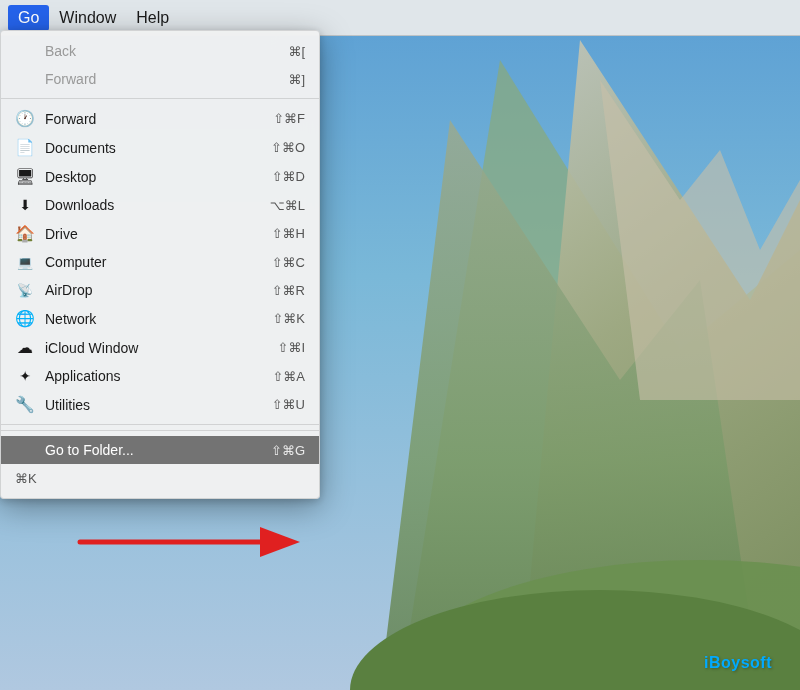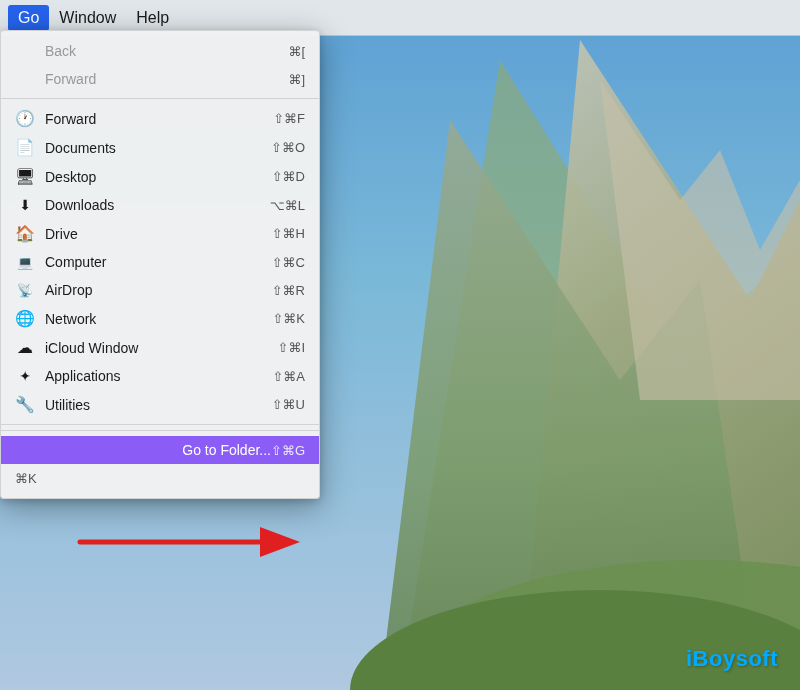--- a/index.html
+++ b/index.html
@@ -88,23 +88,22 @@
       font-size: 14px;
       color: #1a1a1a;
       cursor: pointer;
       min-height: 28px;
     }
     .menu-item.disabled {
       color: #999;
       cursor: default;
     }
     .menu-item.highlighted {
-      background: #8b5cf6;
+      background: #737373;
       color: white;
-      justify-content: flex-end;
     }
     .menu-item.highlighted .shortcut {
       color: rgba(255,255,255,0.85);
     }
 
     .menu-item-left {
       display: flex;
       align-items: center;
       gap: 10px;
     }
@@ -130,22 +129,22 @@
 
     .menu-arrow {
       font-size: 12px;
       color: #555;
     }
 
     
     .watermark {
       position: absolute;
       bottom: 18px;
-      right: 22px;
-      font-size: 22px;
+      right: 28px;
+      font-size: 16px;
       font-weight: 700;
       color: #00aaff;
       z-index: 300;
       font-family: Arial, sans-serif;
       letter-spacing: 0.5px;
       text-shadow: 1px 1px 3px rgba(0,0,0,0.3);
     }
 
     .watermark span {
       color: #ff8800;

